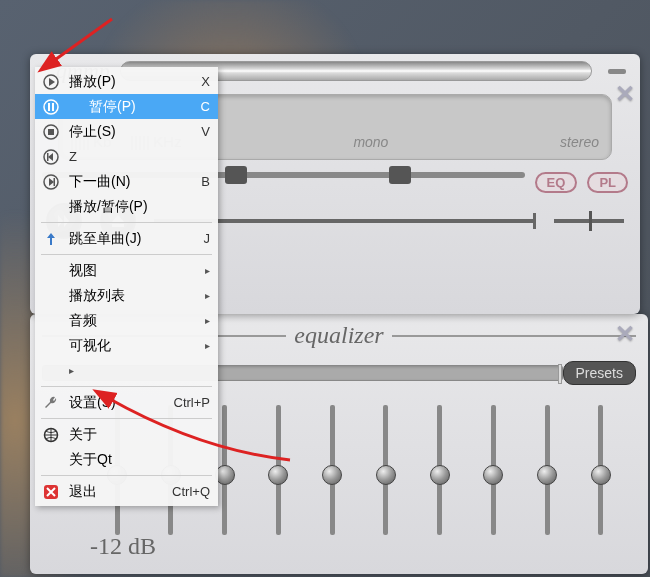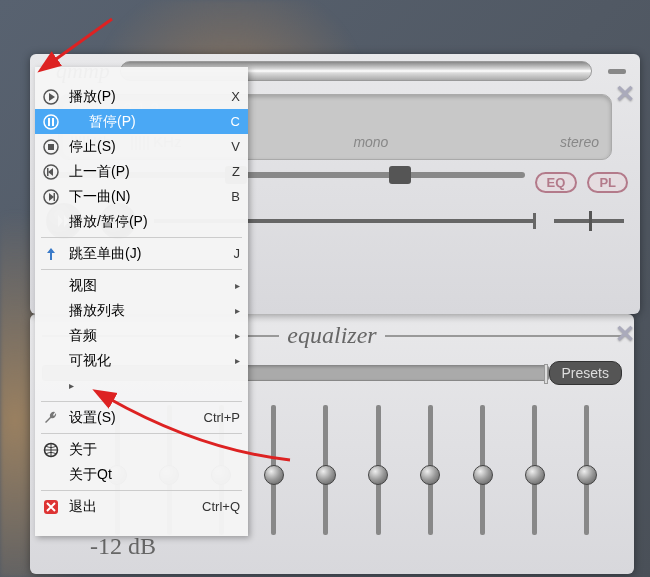--- a/index.html
+++ b/index.html
@@ -25,25 +25,25 @@
   position: absolute;
   z-index: 5000;
 }
 .arrow svg { overflow: visible; }
 
 
 .context-menu {
   position: absolute;
   top: 67px;
   left: 35px;
-  width: 213px;
+  width: 183px;
   background: rgba(245, 245, 245, 0.97);
   box-shadow: 2px 2px 6px rgba(0,0,0,0.3);
   z-index: 100;
-  padding: 17px 0;
+  padding: 2px 0;
 }
 .menu-item {
   display: flex;
   align-items: center;
   height: 25px;
   padding: 0 8px 0 6px;
   cursor: pointer;
   position: relative;
 }
 .menu-item.highlighted {
@@ -242,21 +242,21 @@
   width: 3px;
   height: 20px;
   background: #555;
 }
 
 
 .eq-window {
   position: absolute;
   top: 314px;
   left: 30px;
-  right: 16px;
+  right: 2px;
   height: 260px;
   background: linear-gradient(to bottom, #e8e8ea 0%, #d8d8dc 100%);
   border-radius: 6px;
   box-shadow: 0 1px 8px rgba(0,0,0,0.4);
   z-index: 9;
   padding: 8px 12px;
 }
 .eq-head {
   display: flex;
   align-items: center;
@@ -490,21 +490,20 @@
       <span class="menu-shortcut">V</span>
     </div>
     <div class="menu-item">
       <span class="menu-icon">
         <svg class="ic" viewBox="0 0 16 16">
           <circle cx="8" cy="8" r="7" fill="none" stroke="#555" stroke-width="1.5"></circle>
           <path d="M10 4l-5 4 5 4z" fill="#555"></path>
           <rect x="4" y="4" width="1.5" height="8" fill="#555"></rect>
         </svg>
       </span>
-      <span class="menu-label">上一首(P)</span>
       <span class="menu-shortcut">Z</span>
     </div>
     <div class="menu-item">
       <span class="menu-icon">
         <svg class="ic" viewBox="0 0 16 16">
           <circle cx="8" cy="8" r="7" fill="none" stroke="#555" stroke-width="1.5"></circle>
           <path d="M6 4l5 4-5 4z" fill="#555"></path>
           <rect x="10.5" y="4" width="1.5" height="8" fill="#555"></rect>
         </svg>
       </span>

